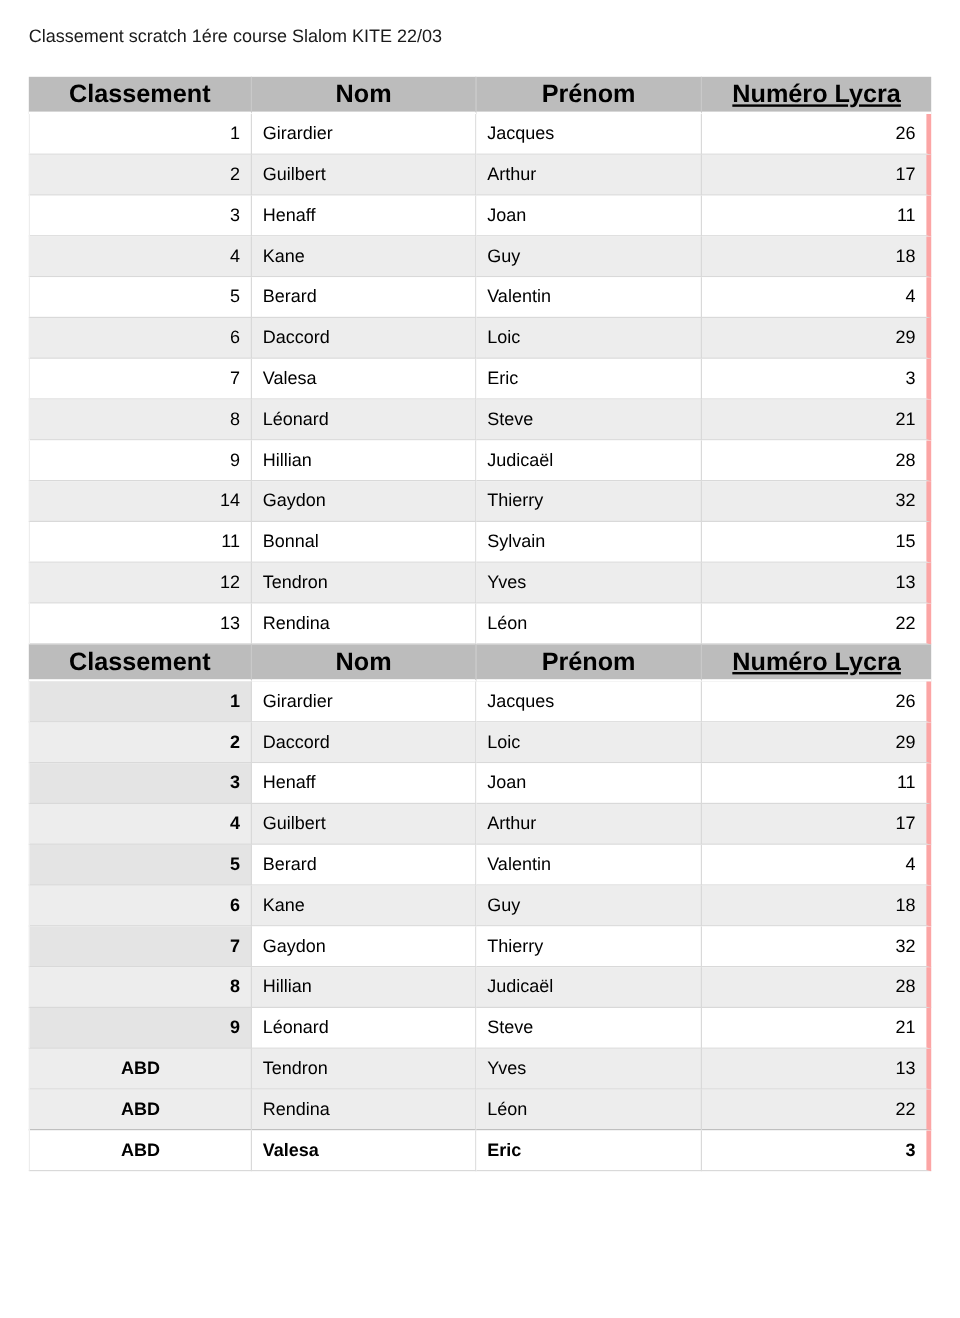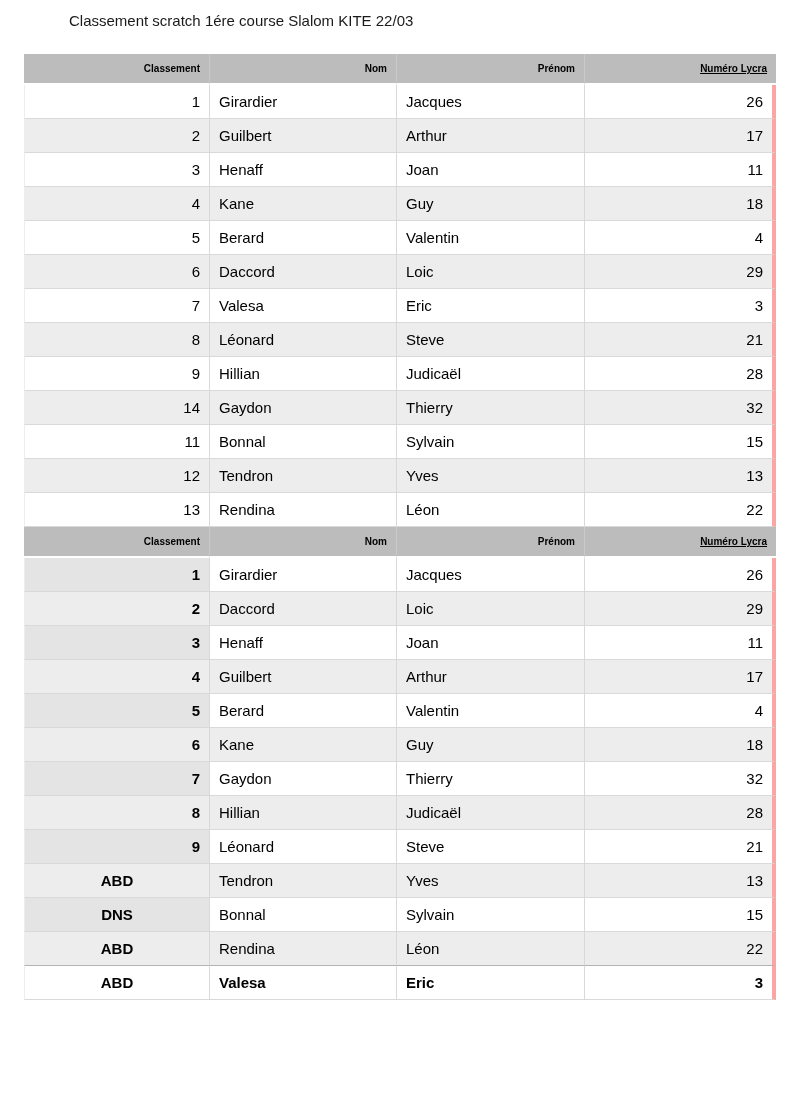--- a/index.html
+++ b/index.html
@@ -16,35 +16,35 @@
   }
   .page { padding: 0 24px; }
 
   .table-title {
     font-size: 15px;
     font-weight: 400;
     color: var(--title-color, #1a1a1a);
     margin: 0;
     line-height: 18px;
   }
-  .title-1 { padding: 12px 0 24px 0; margin-left: 45px; }
+  .title-1 { padding: 22px 0 24px 0; }
   .title-2 { padding: 24px 0 24px 0; }
 
   table.results {
     width: 100%;
     border-collapse: separate;
     border-spacing: 0;
     table-layout: fixed;
     font-size: 15px;
   }
   table.results th {
     background: var(--header-bg, #bcbcbc);
-    text-align: right;
+    text-align: center;
     font-weight: 700;
-    font-size: 10px;
+    font-size: 21px;
     height: 31px;
     box-sizing: border-box;
     padding: 0 9px;
     border-bottom: 2px solid #ffffff;
     border-right: 1px solid #c9c9c9;
     vertical-align: middle;
     overflow: hidden;
     white-space: nowrap;
   }
   table.results th:last-child { border-right: none; text-decoration: underline; }
@@ -248,26 +248,20 @@
             <td class="col-nom">Léonard</td>
             <td class="col-prenom">Steve</td>
             <td class="col-lycra num">21</td>
           </tr>
           <tr class="alt">
             <td class="col-rank status shaded">ABD</td>
             <td class="col-nom">Tendron</td>
             <td class="col-prenom">Yves</td>
             <td class="col-lycra num">13</td>
           </tr>
-          <tr>
-            <td class="col-rank status shaded">DNS</td>
-            <td class="col-nom">Bonnal</td>
-            <td class="col-prenom">Sylvain</td>
-            <td class="col-lycra num">15</td>
-          </tr>
           <tr class="alt pre-emphasis">
             <td class="col-rank status shaded">ABD</td>
             <td class="col-nom">Rendina</td>
             <td class="col-prenom">Léon</td>
             <td class="col-lycra num">22</td>
           </tr>
           <tr class="emphasis">
             <td class="col-rank status">ABD</td>
             <td class="col-nom">Valesa</td>
             <td class="col-prenom">Eric</td>

